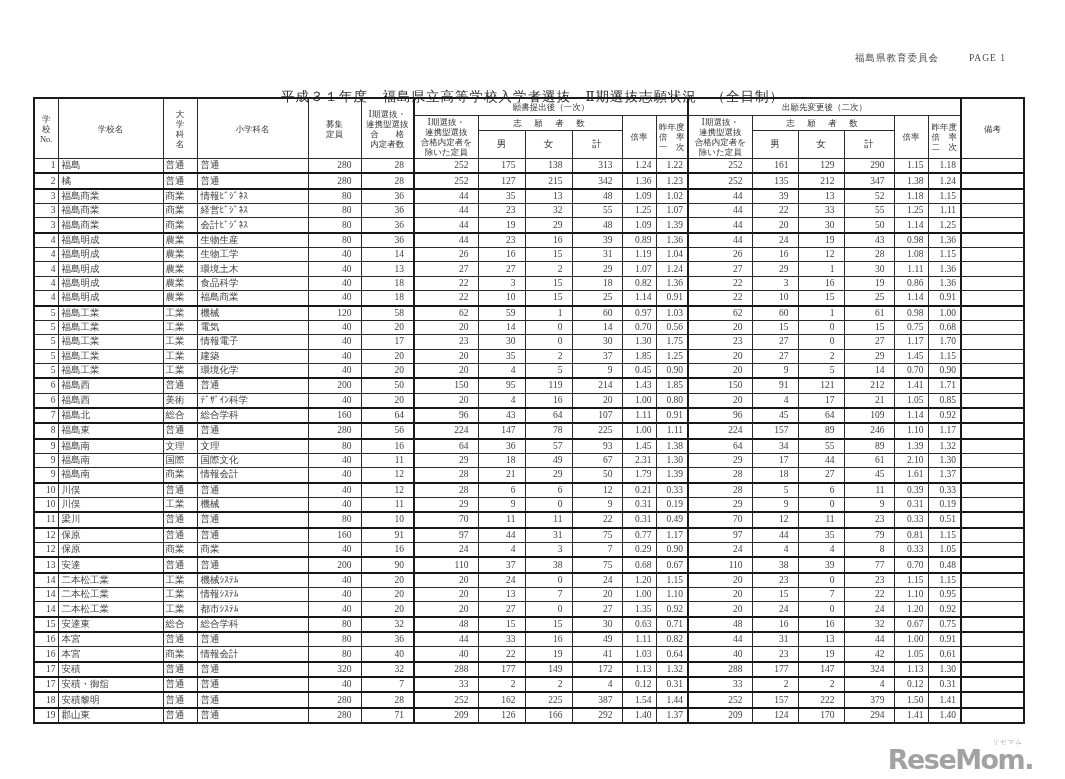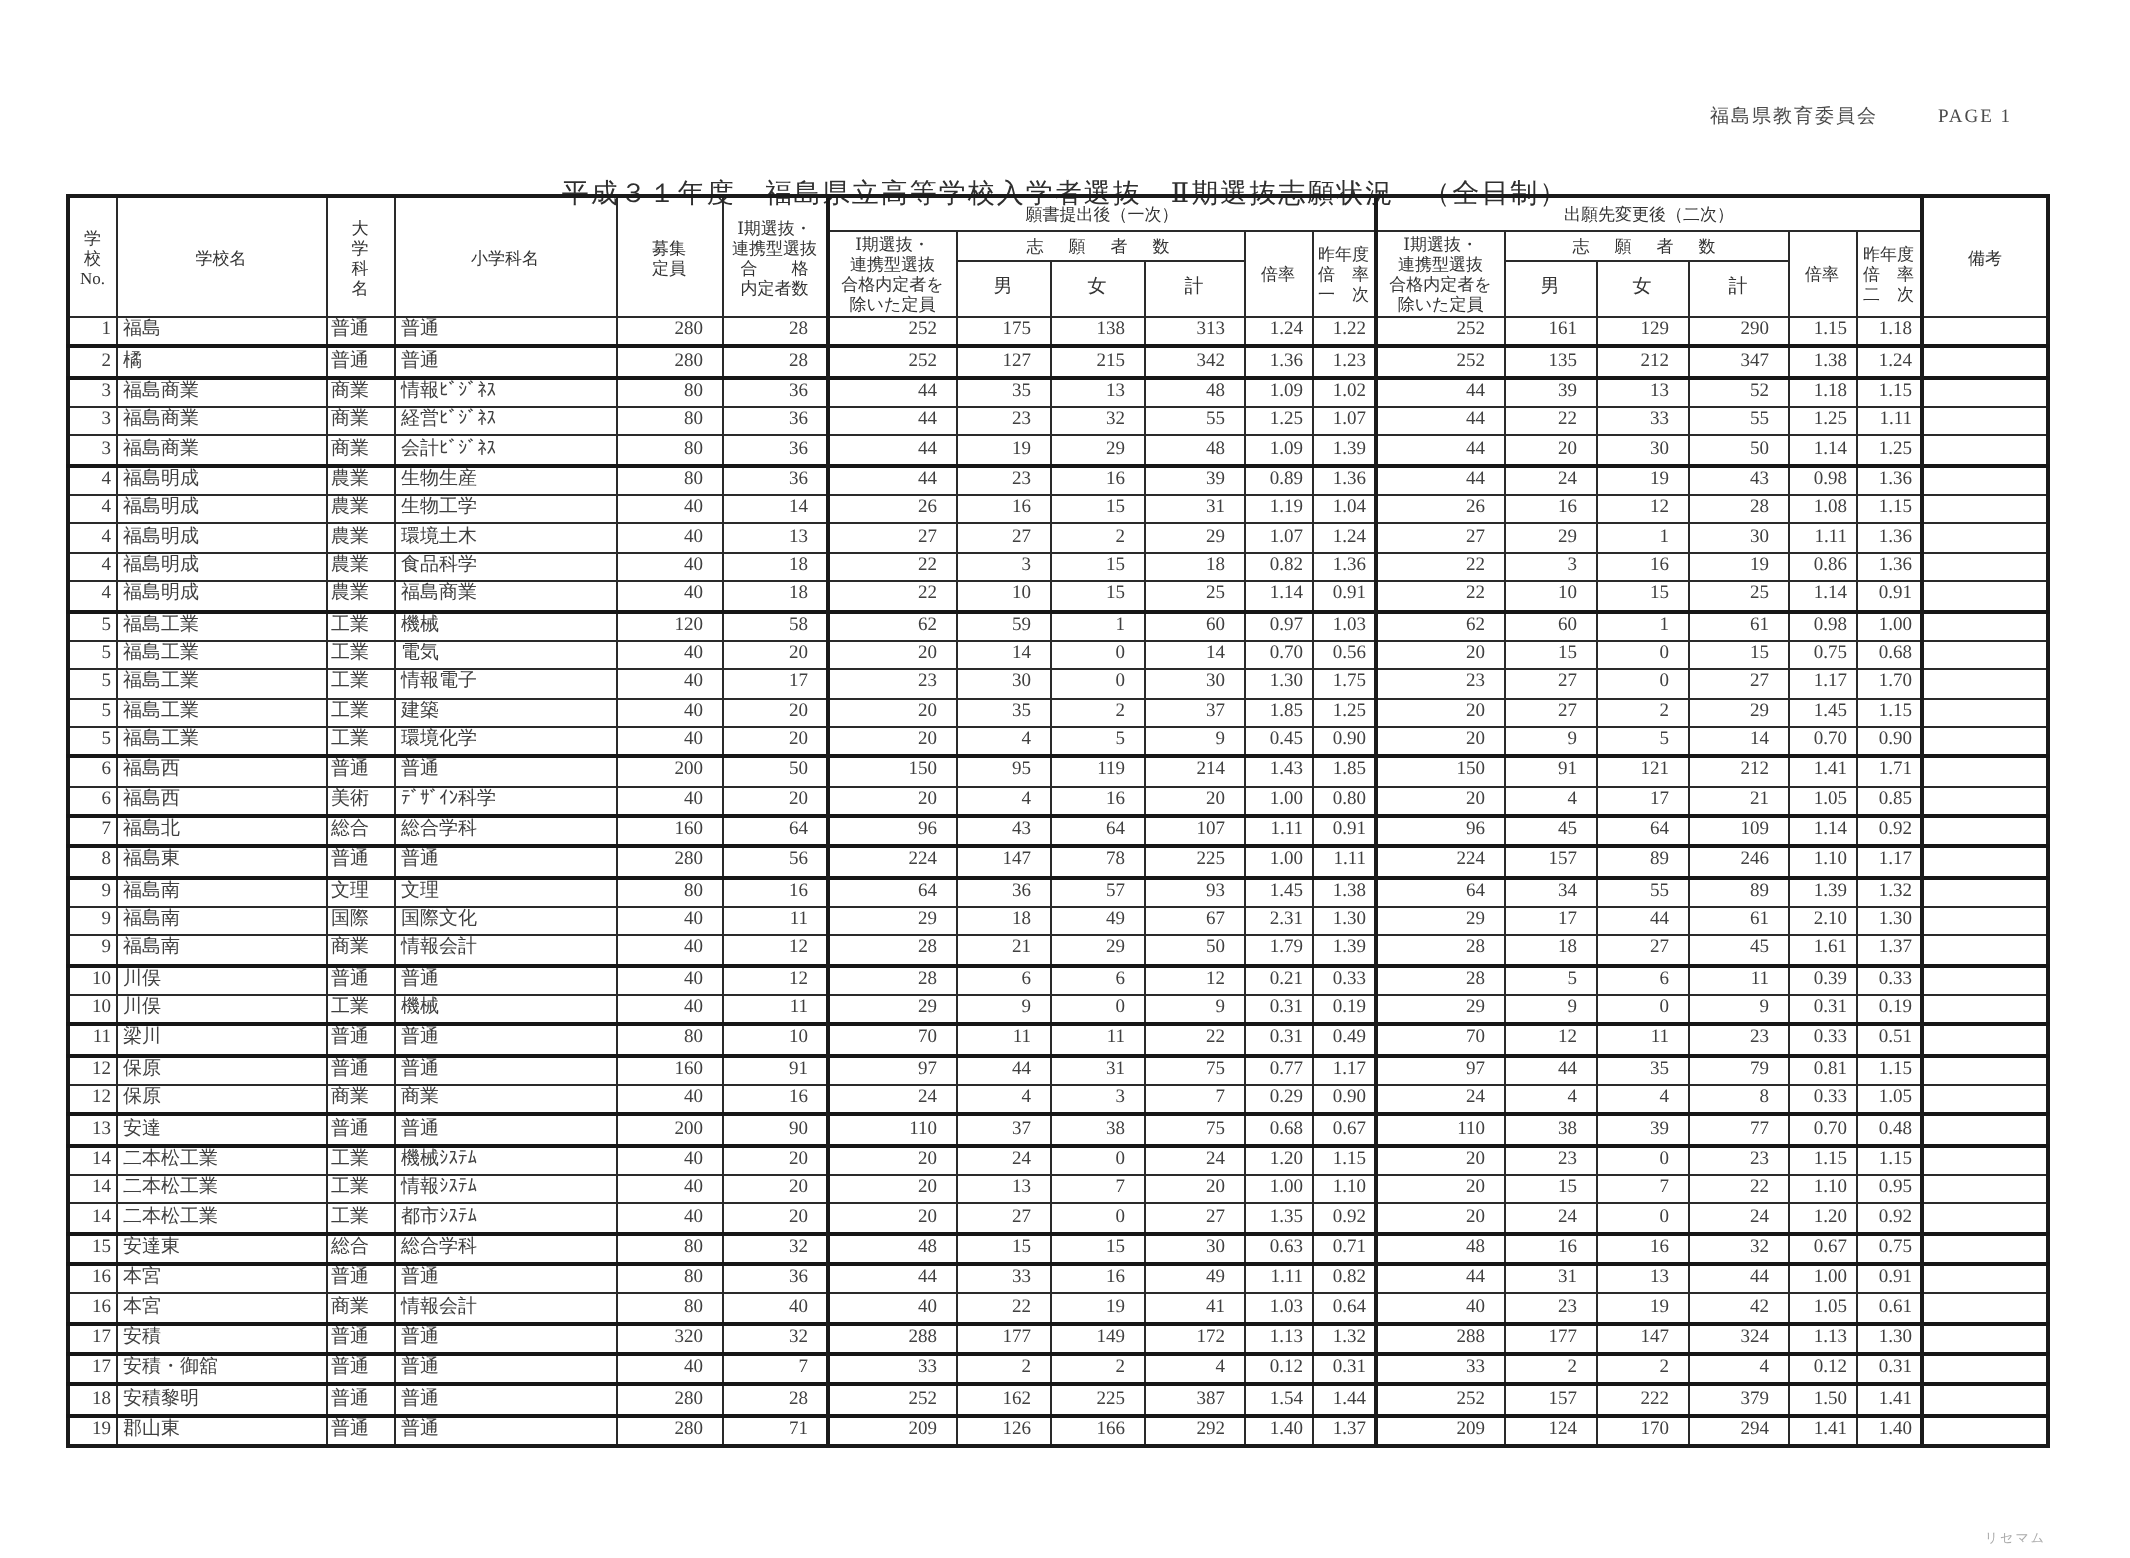--- a/index.html
+++ b/index.html
@@ -932,13 +932,14 @@
         <td class="c-num">294</td>
         <td class="c-rat">1.41</td>
         <td class="c-rat">1.40</td>
         <td class="c-txt bl2"></td>
       </tr>
     </tbody>
 </table>
 
 <div class="logo">
   <span class="kana">リセマム</span>
+  <span class="word">ReseMom.</span>
 </div>
 
 </body></html>

